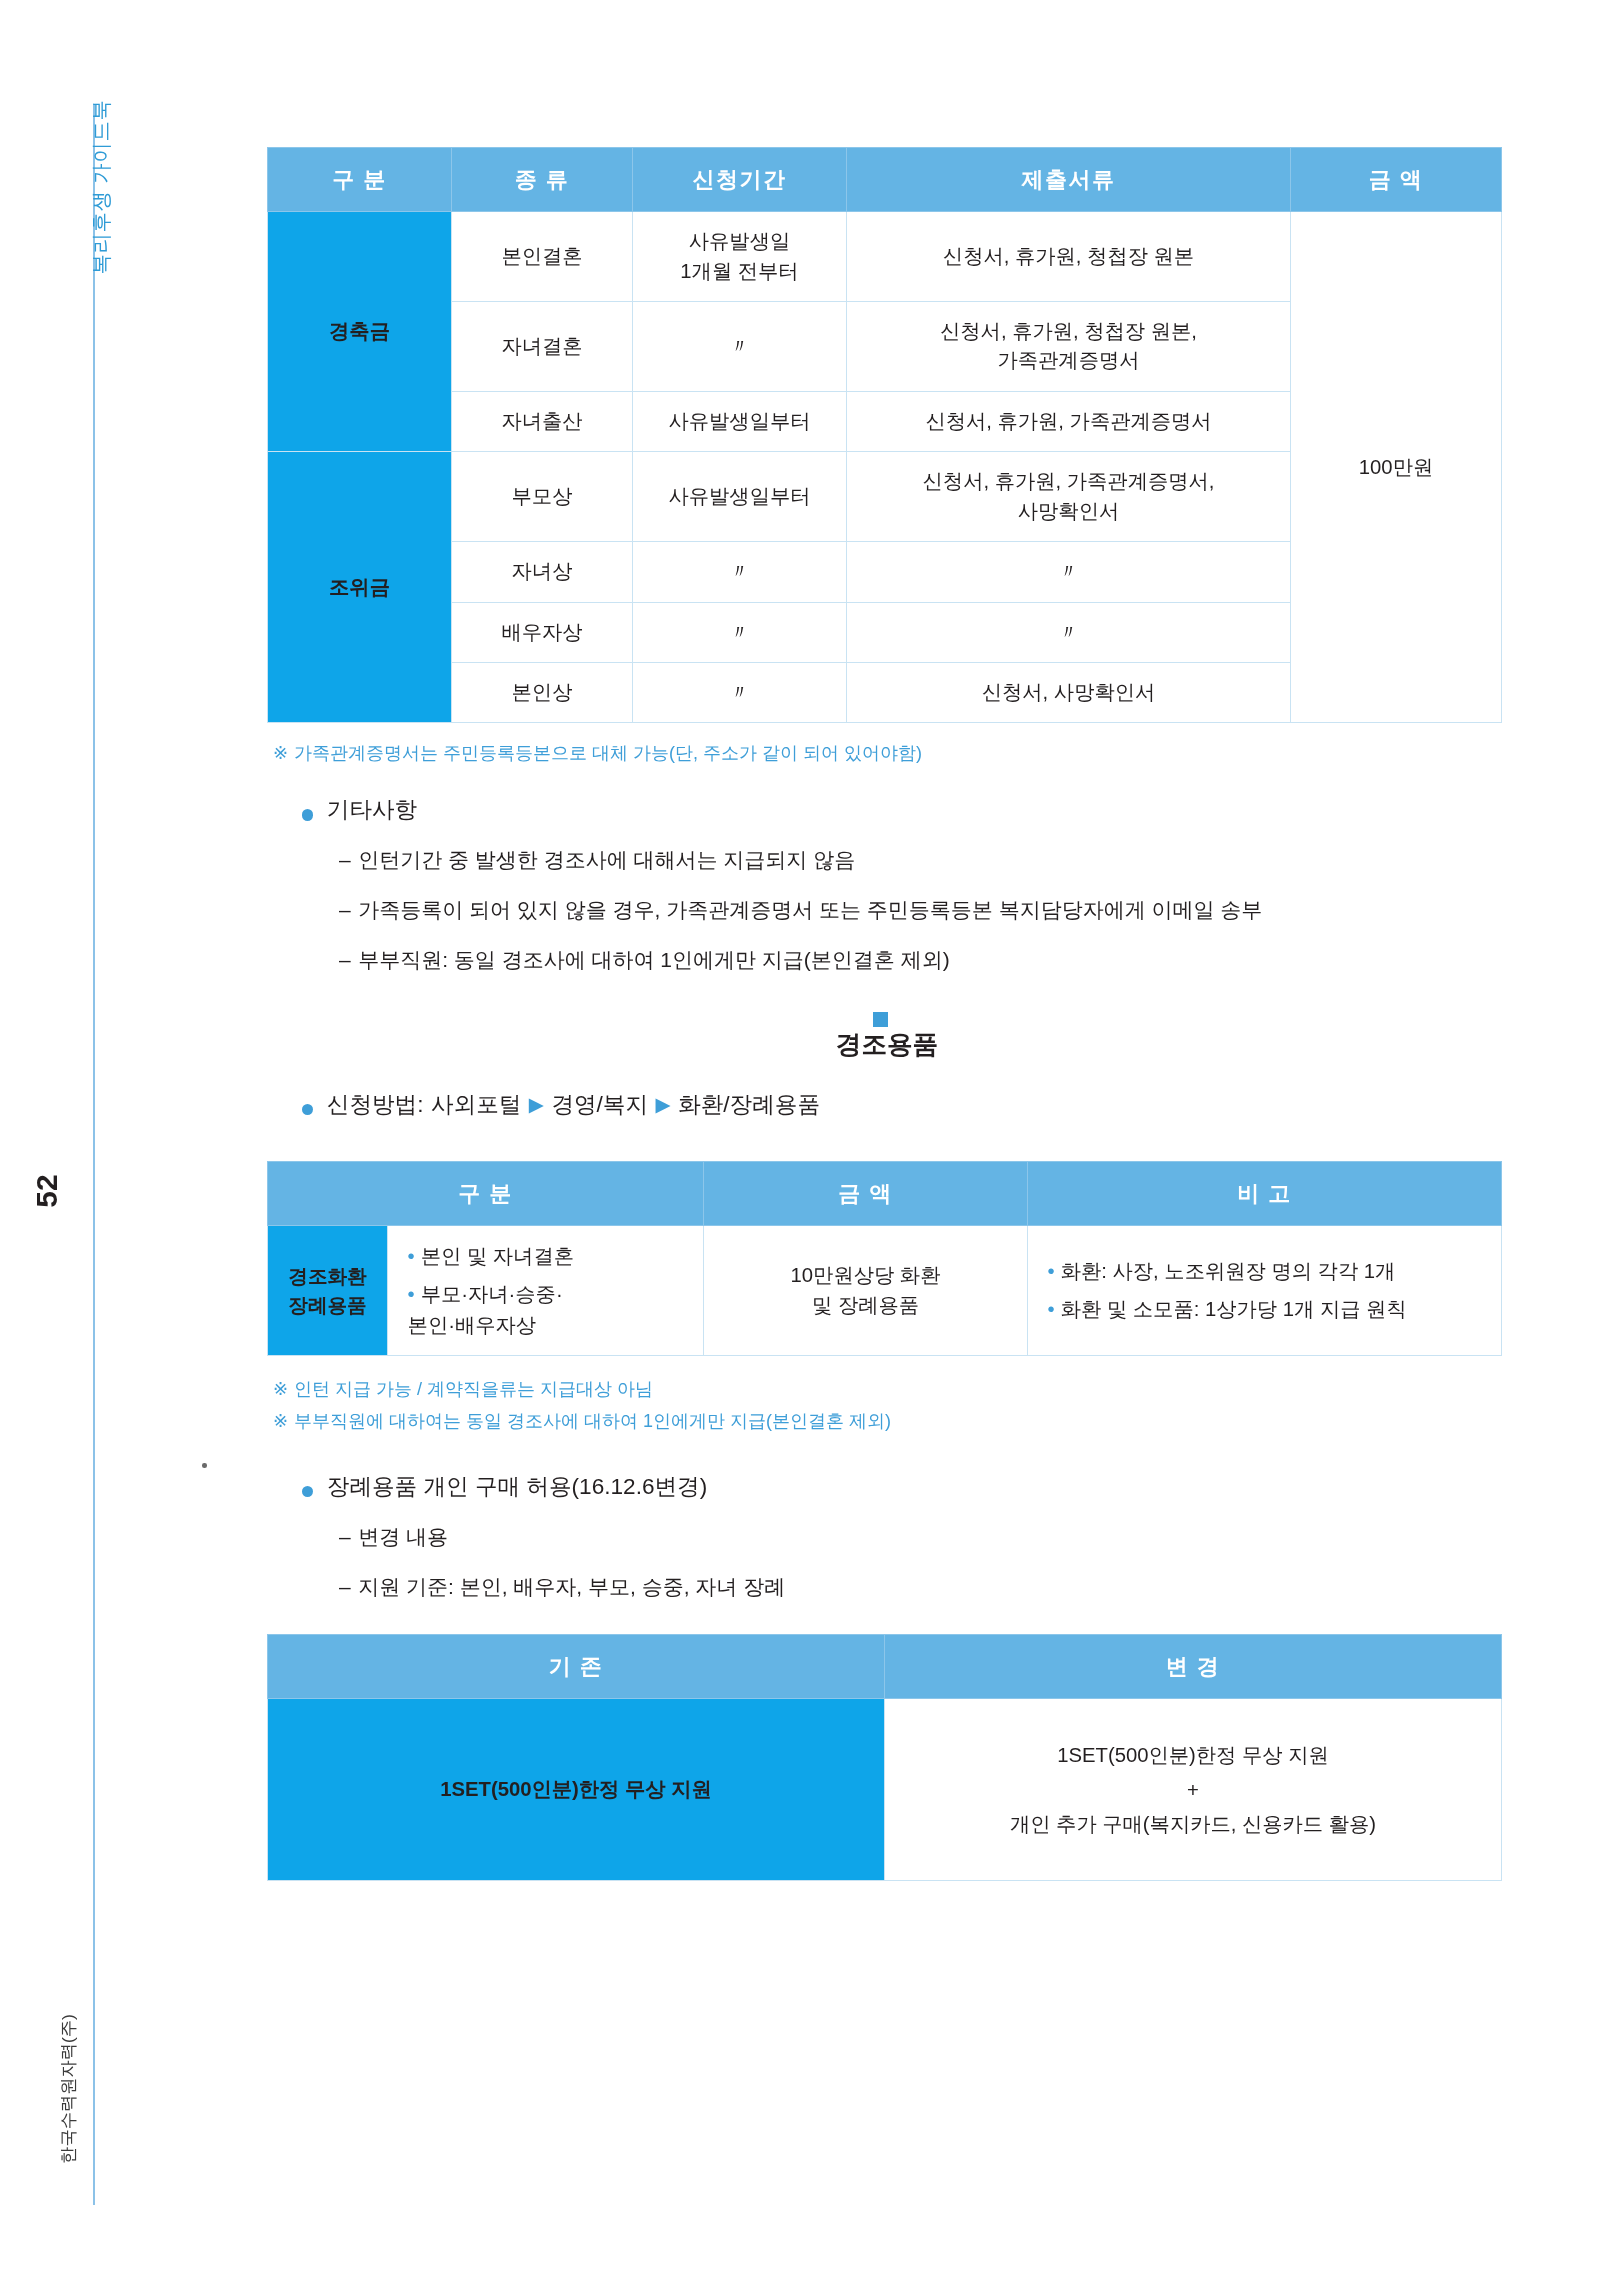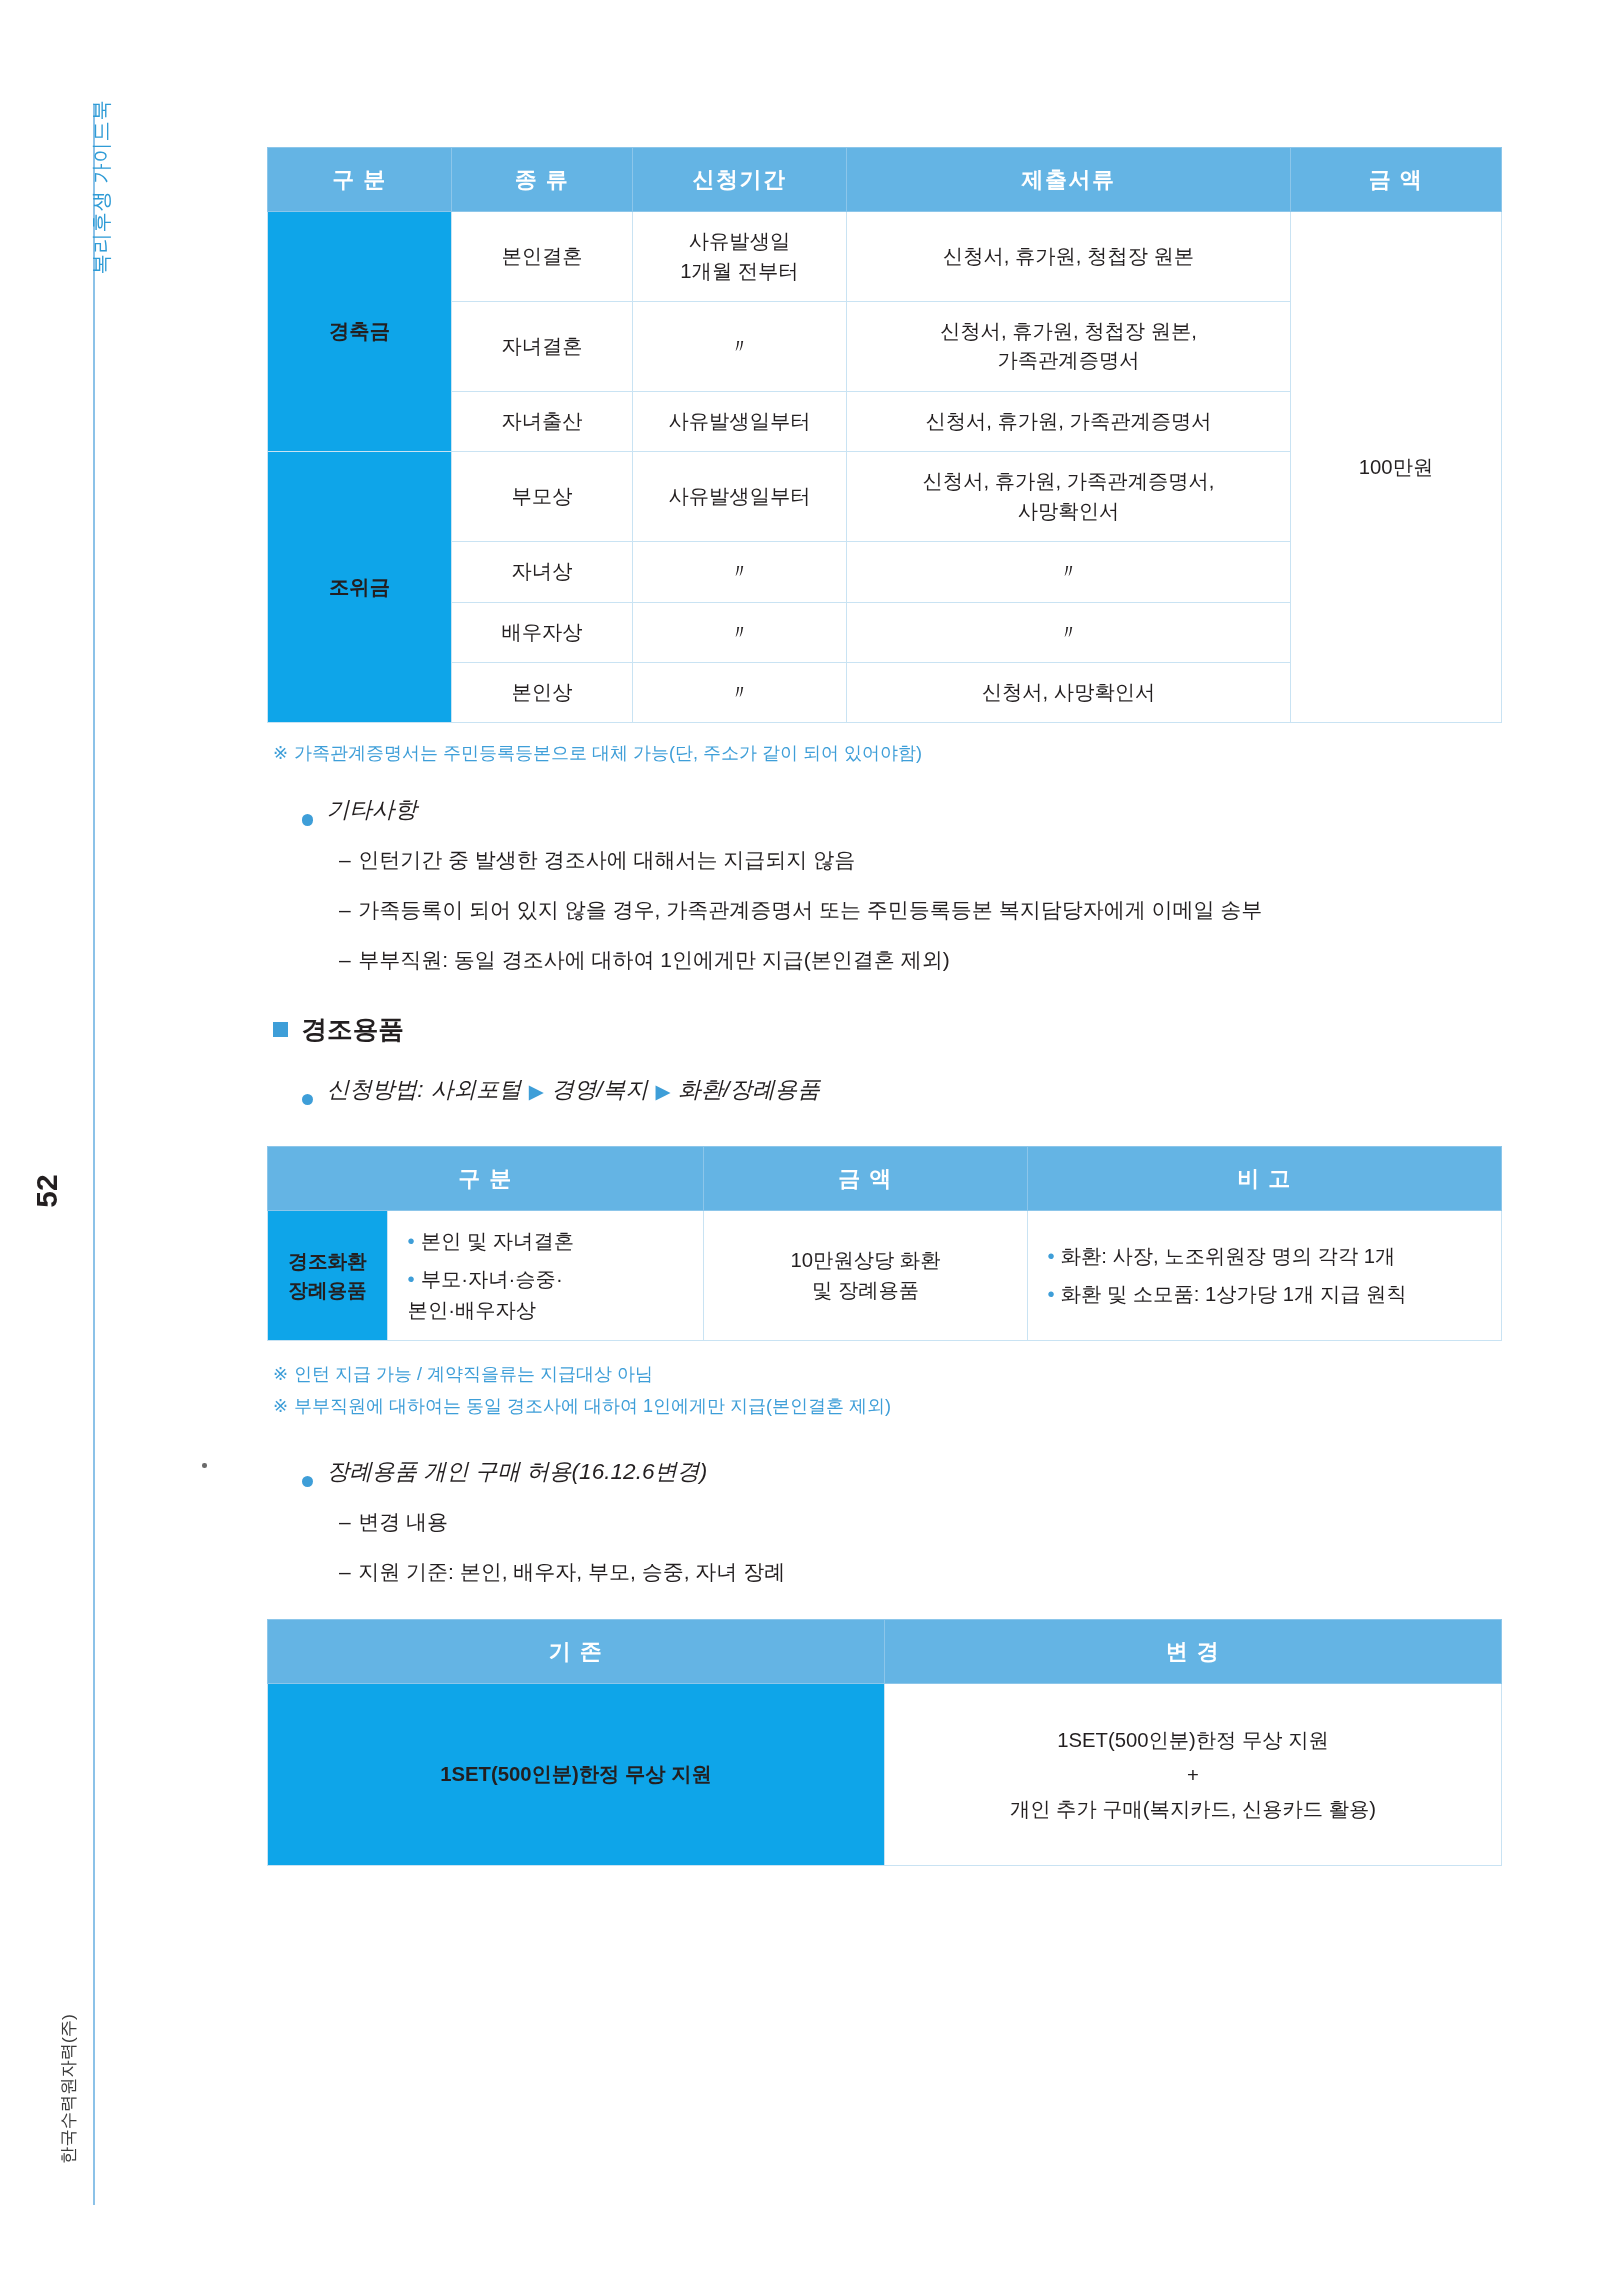--- a/index.html
+++ b/index.html
@@ -122,25 +122,24 @@
   .note {
     font-size: 18px;
     color: #3e9ed8;
     margin: 16.6px 0 0 6px;
     line-height: 1.5;
   }
   .note .mark { margin-right: 6px; }
 
   .bullet-lv1 {
     display: flex;
-    align-items: flex-end;
+    align-items: center;
     font-size: 22.6px;
     margin: 27px 0 0 35px;
     line-height: 1.4;
-    font-style: italic;
   }
   .bullet-lv1 .dot {
     width: 11.3px;
     height: 11.3px;
     border-radius: 50%;
     background: #3e9ed8;
     margin: 10.5px 13.5px 0 0;
     flex: 0 0 auto;
   }
   .dash-item {
@@ -149,20 +148,21 @@
     line-height: 1.45;
   }
   .dash-item .dash { margin-right: 7.5px; }
 
   .heading-sq {
     display: flex;
     align-items: center;
     font-size: 25.6px;
     font-weight: bold;
     margin: 36px 0 0 6px;
+    flex-direction: column;
   }
   .heading-sq .sq {
     width: 15px;
     height: 15px;
     background: #3e9ed8;
     margin-right: 13.5px;
     flex: 0 0 auto;
   }
 
   .tri {

